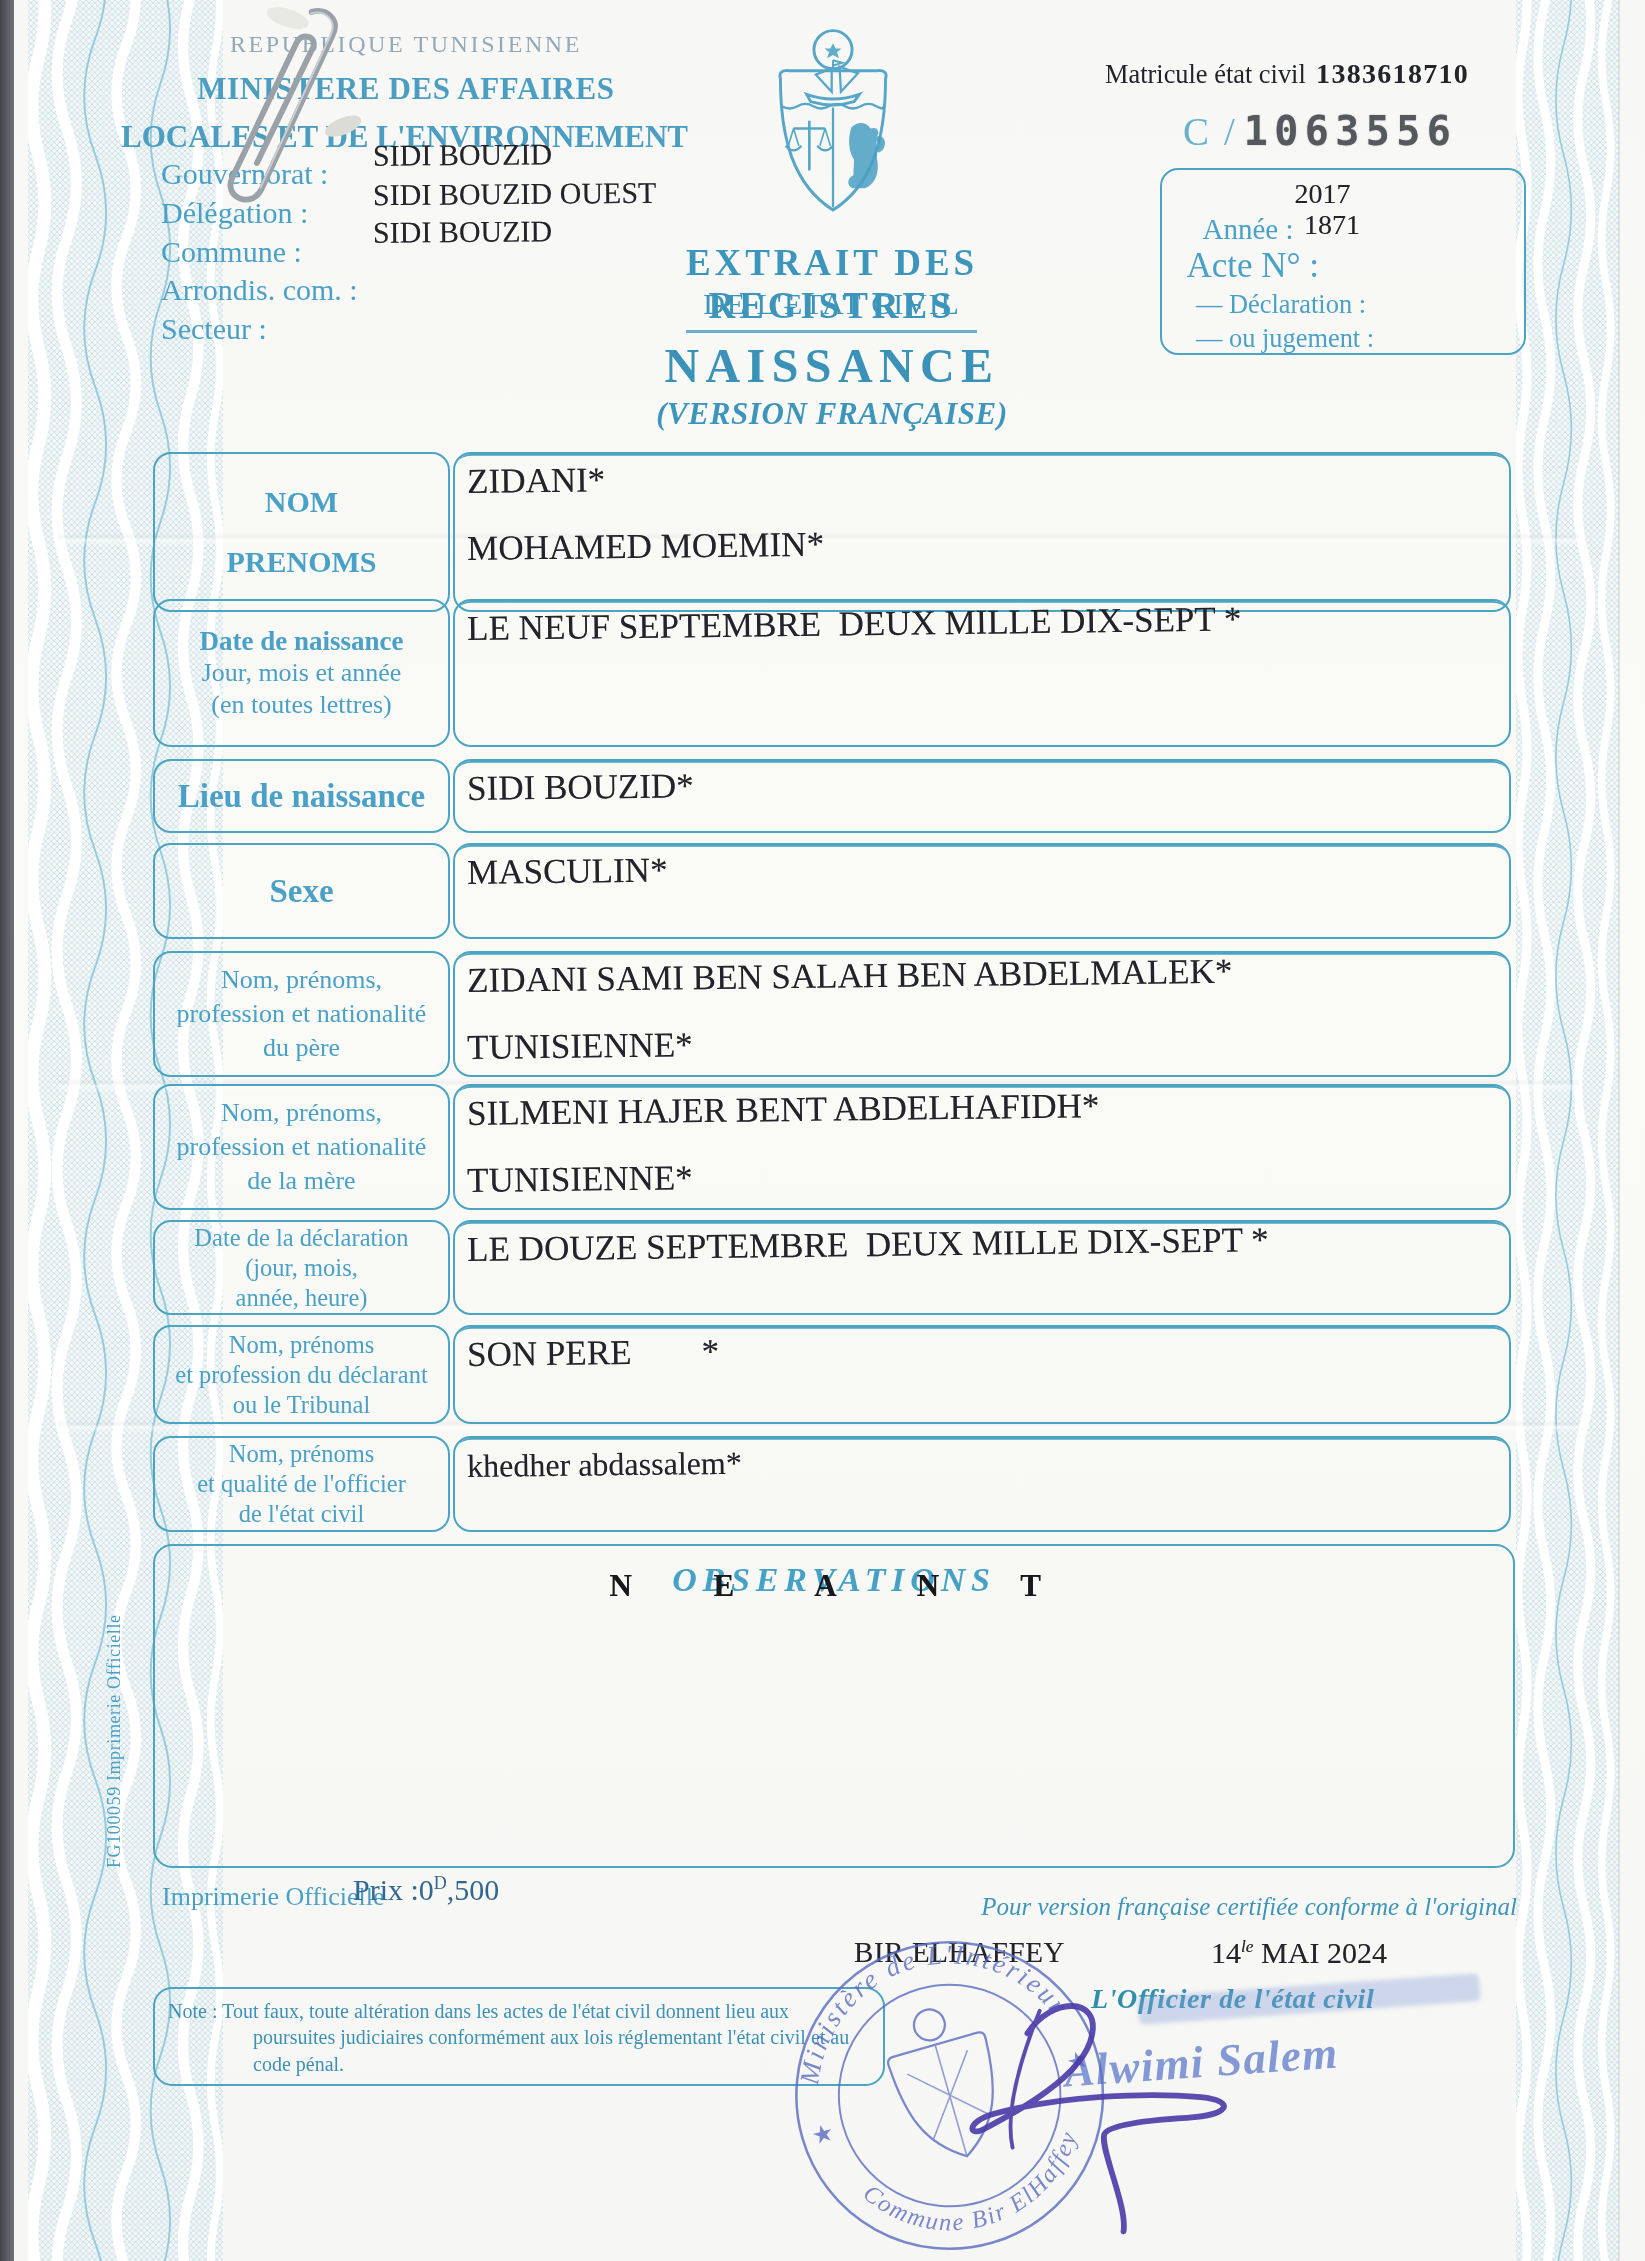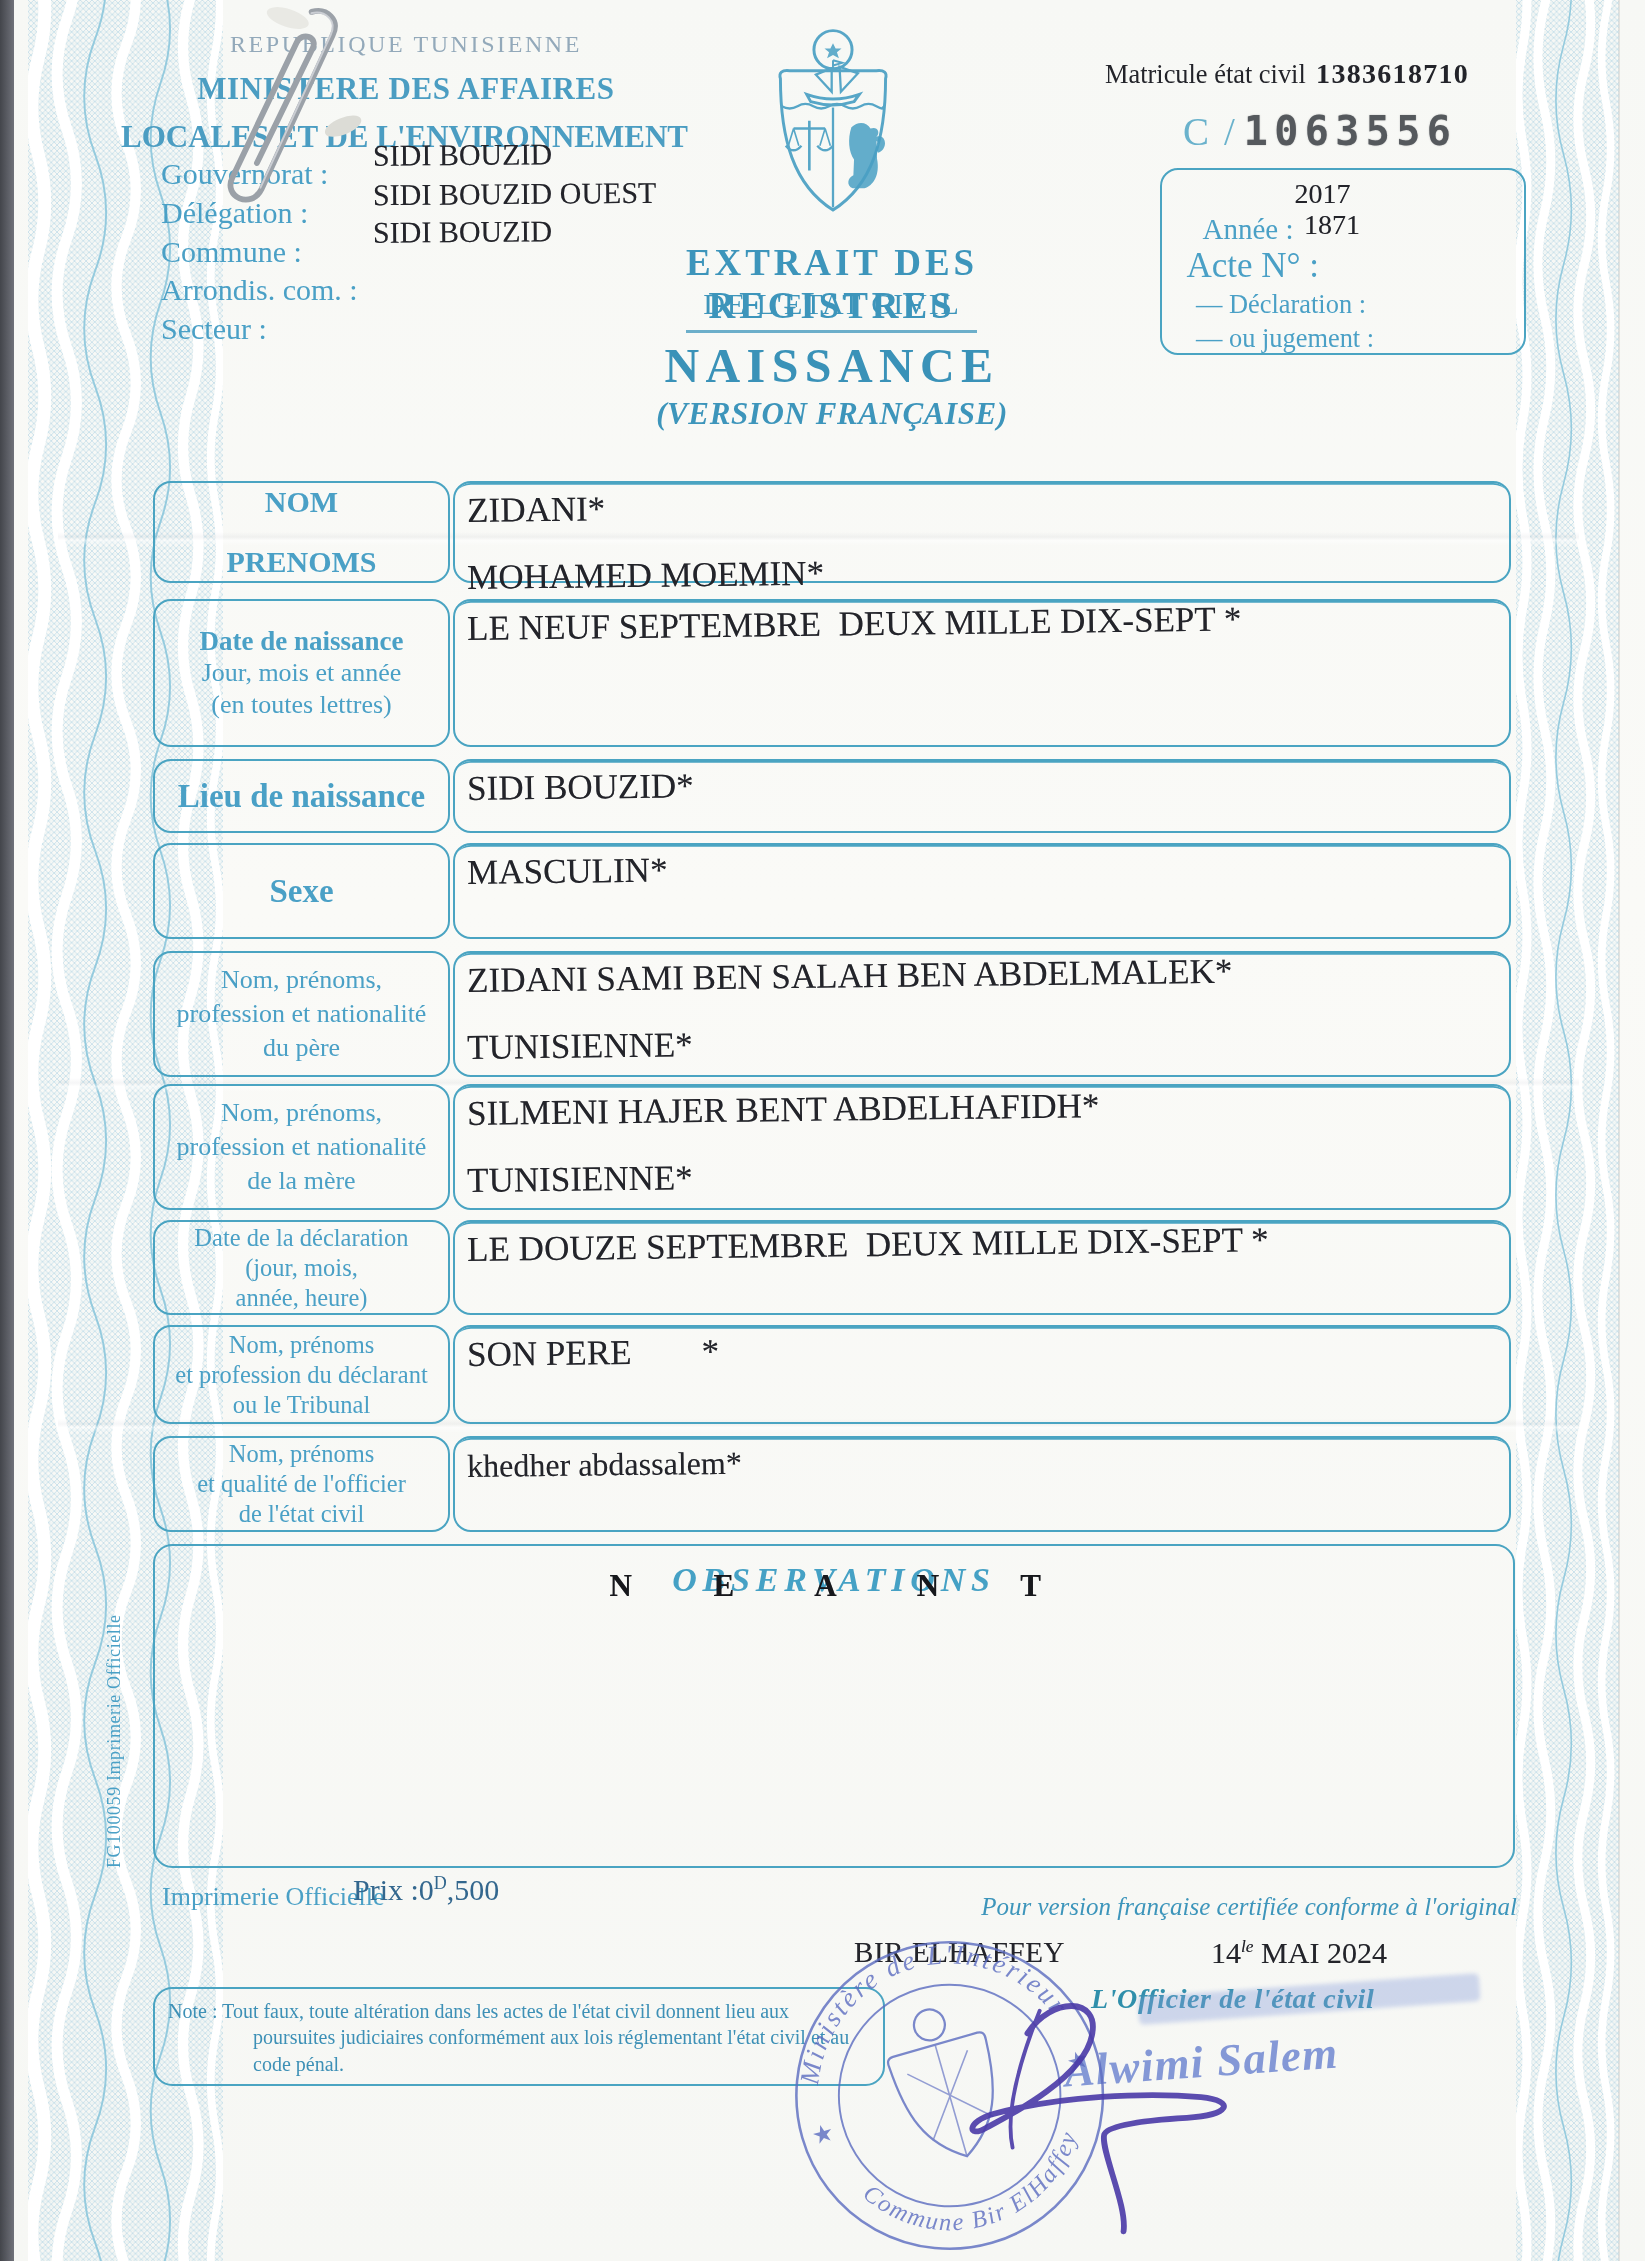--- a/index.html
+++ b/index.html
@@ -49,21 +49,21 @@
 
   
   .t1{left:574px;top:241px;width:516px;font-size:37px;font-weight:bold;letter-spacing:3.9px;color:#3d95bb;}
   .t2{left:574px;top:287px;width:516px;font-size:30px;letter-spacing:1.9px;color:#3d95bb;}
   .t-rule{left:686px;top:330px;width:291px;height:3.2px;background:#3d95bb;opacity:.75;}
   .t3{left:574px;top:338px;width:516px;font-size:48px;font-weight:bold;letter-spacing:6.4px;color:#3a92b8;}
   .t4{left:574px;top:396px;width:516px;font-size:31px;font-weight:bold;font-style:italic;letter-spacing:0.6px;color:#3d95bb;}
 
   
   .form-row{position:absolute;left:153px;width:1358px;}
-  .r1{top:481px;height:102px}.r2{top:599px;height:148px}.r3{top:759px;height:74px}
+  .r1{top:452px;height:160px}.r2{top:599px;height:148px}.r3{top:759px;height:74px}
   .r4{top:843px;height:96px}.r5{top:951px;height:126px}.r6{top:1084px;height:126px}
   .r7{top:1220px;height:95px}.r8{top:1325px;height:99px}.r9{top:1436px;height:96px}
   .label-box{position:absolute;left:0;top:0;bottom:0;width:293px;border:2.3px solid #4aa4c2;border-radius:18px;
      display:flex;flex-direction:column;align-items:center;justify-content:center;color:#4aa0c6;text-align:center;}
   .value-box{position:absolute;left:300px;top:0;bottom:0;width:1058px;border:2.3px solid #4aa4c2;border-radius:18px;
      box-shadow:inset 0 7px 0 -5.2px #4aa4c2;display:flex;flex-direction:column;gap:31px;padding:10.3px 0 0 11.6px;box-sizing:border-box;}
   .lbl{font-size:26px;line-height:32px;white-space:nowrap;}
   .r1 .lbl{font-weight:bold;font-size:30px;}
   .r1 .label-box{gap:28px;}
   .r2 .lbl:first-child{font-weight:bold;font-size:27px;}

